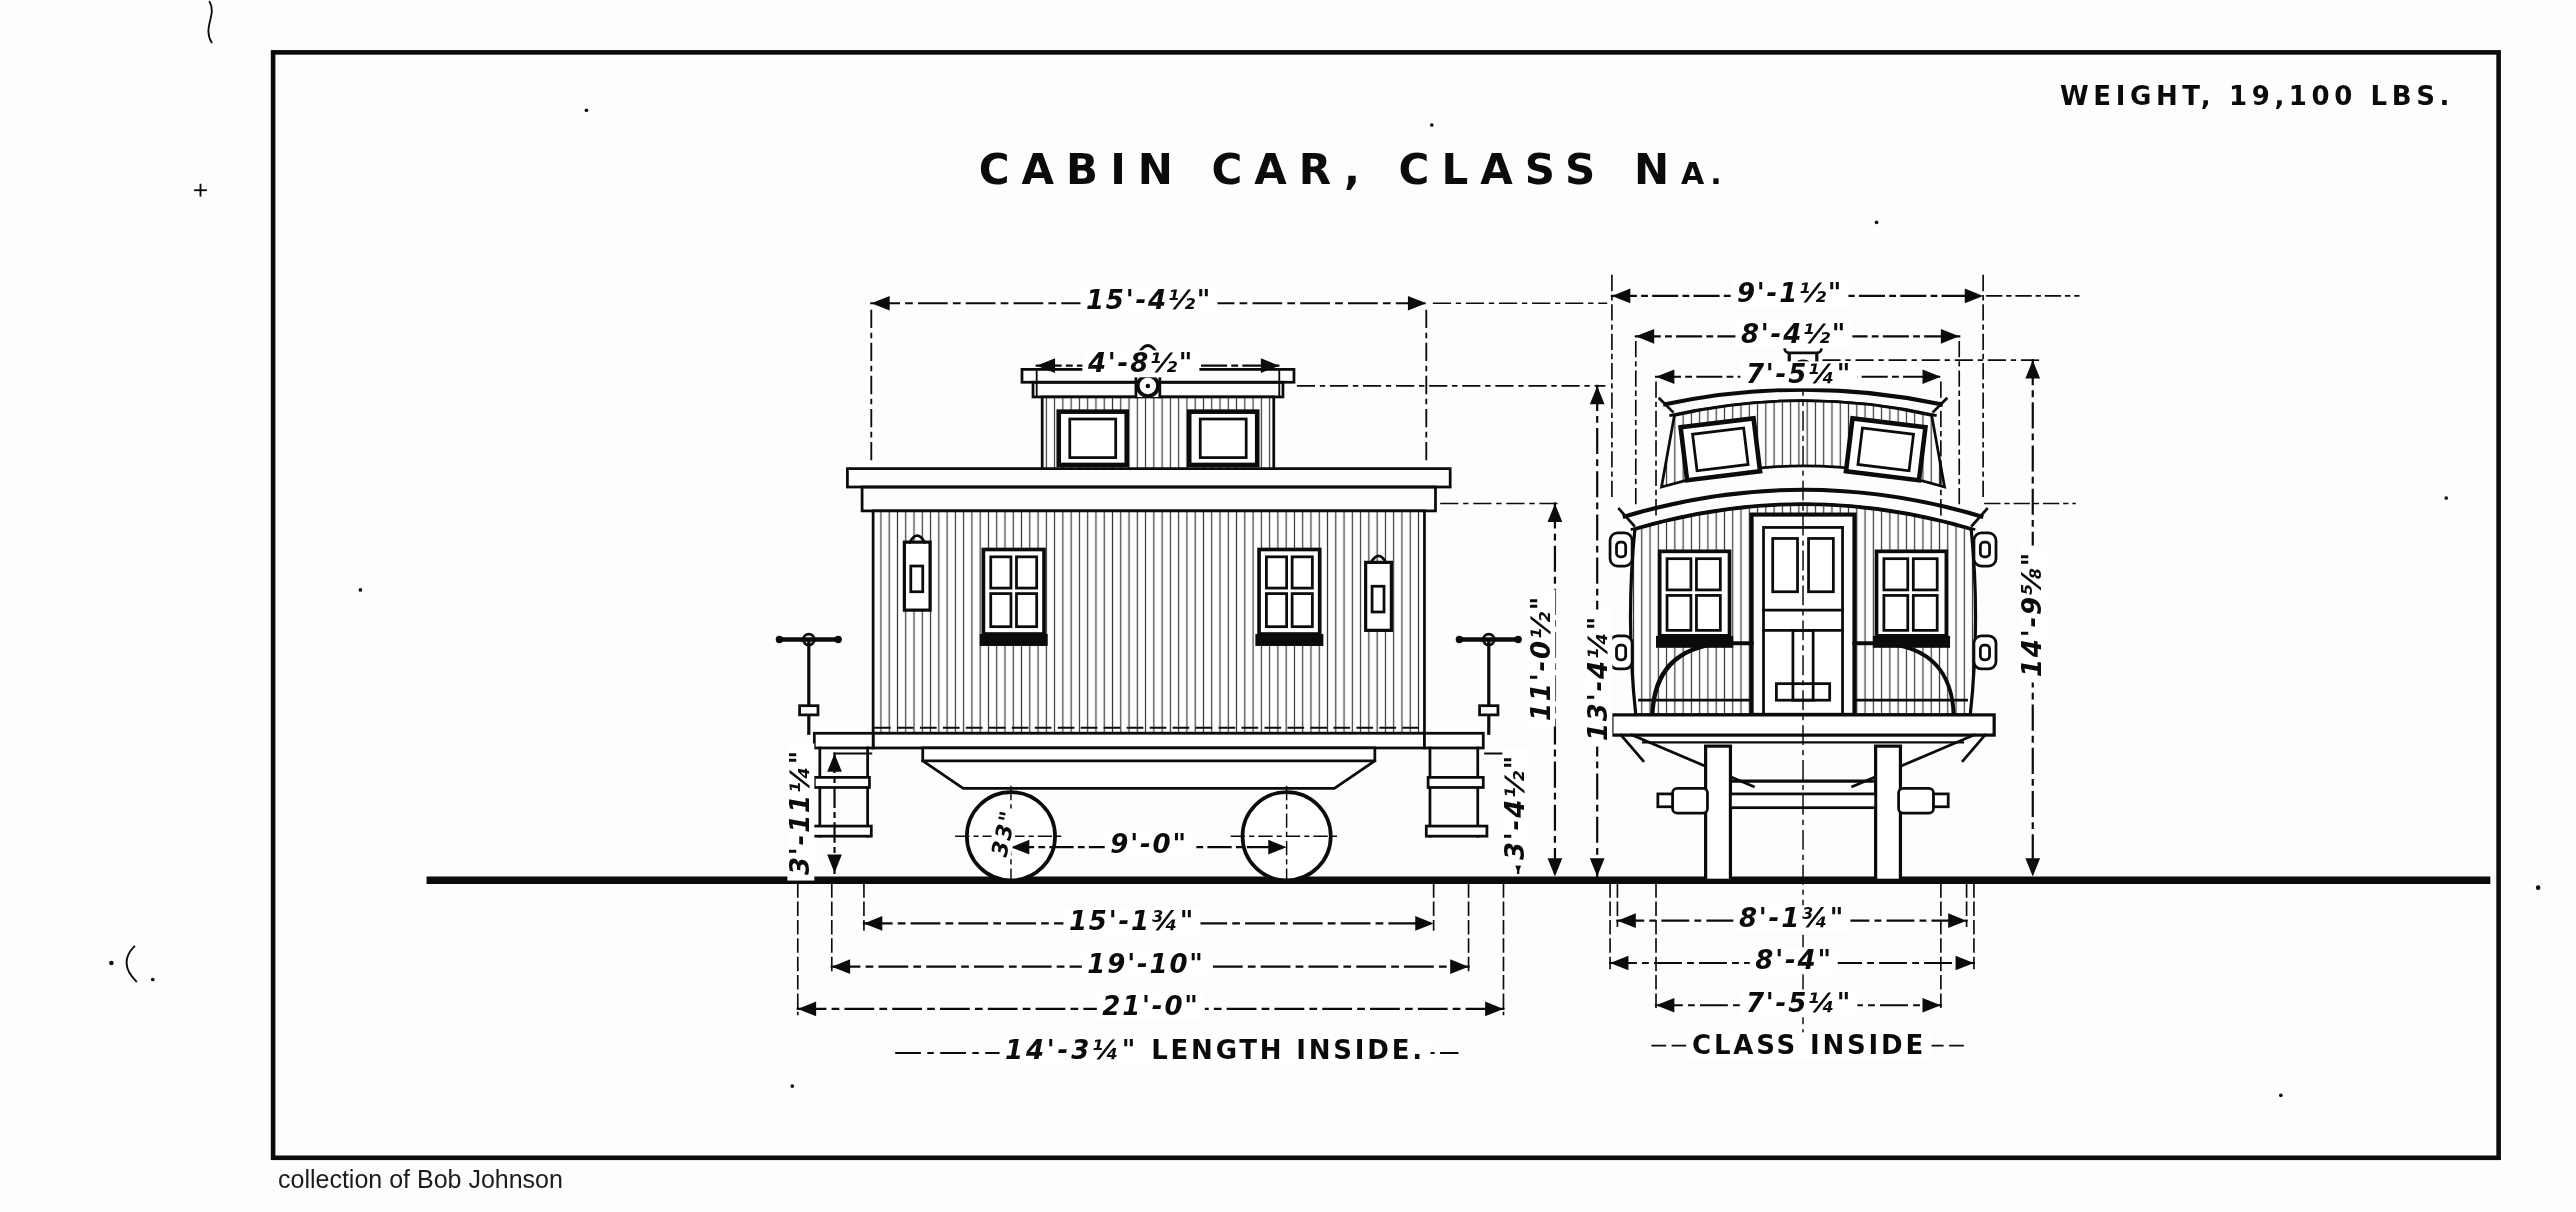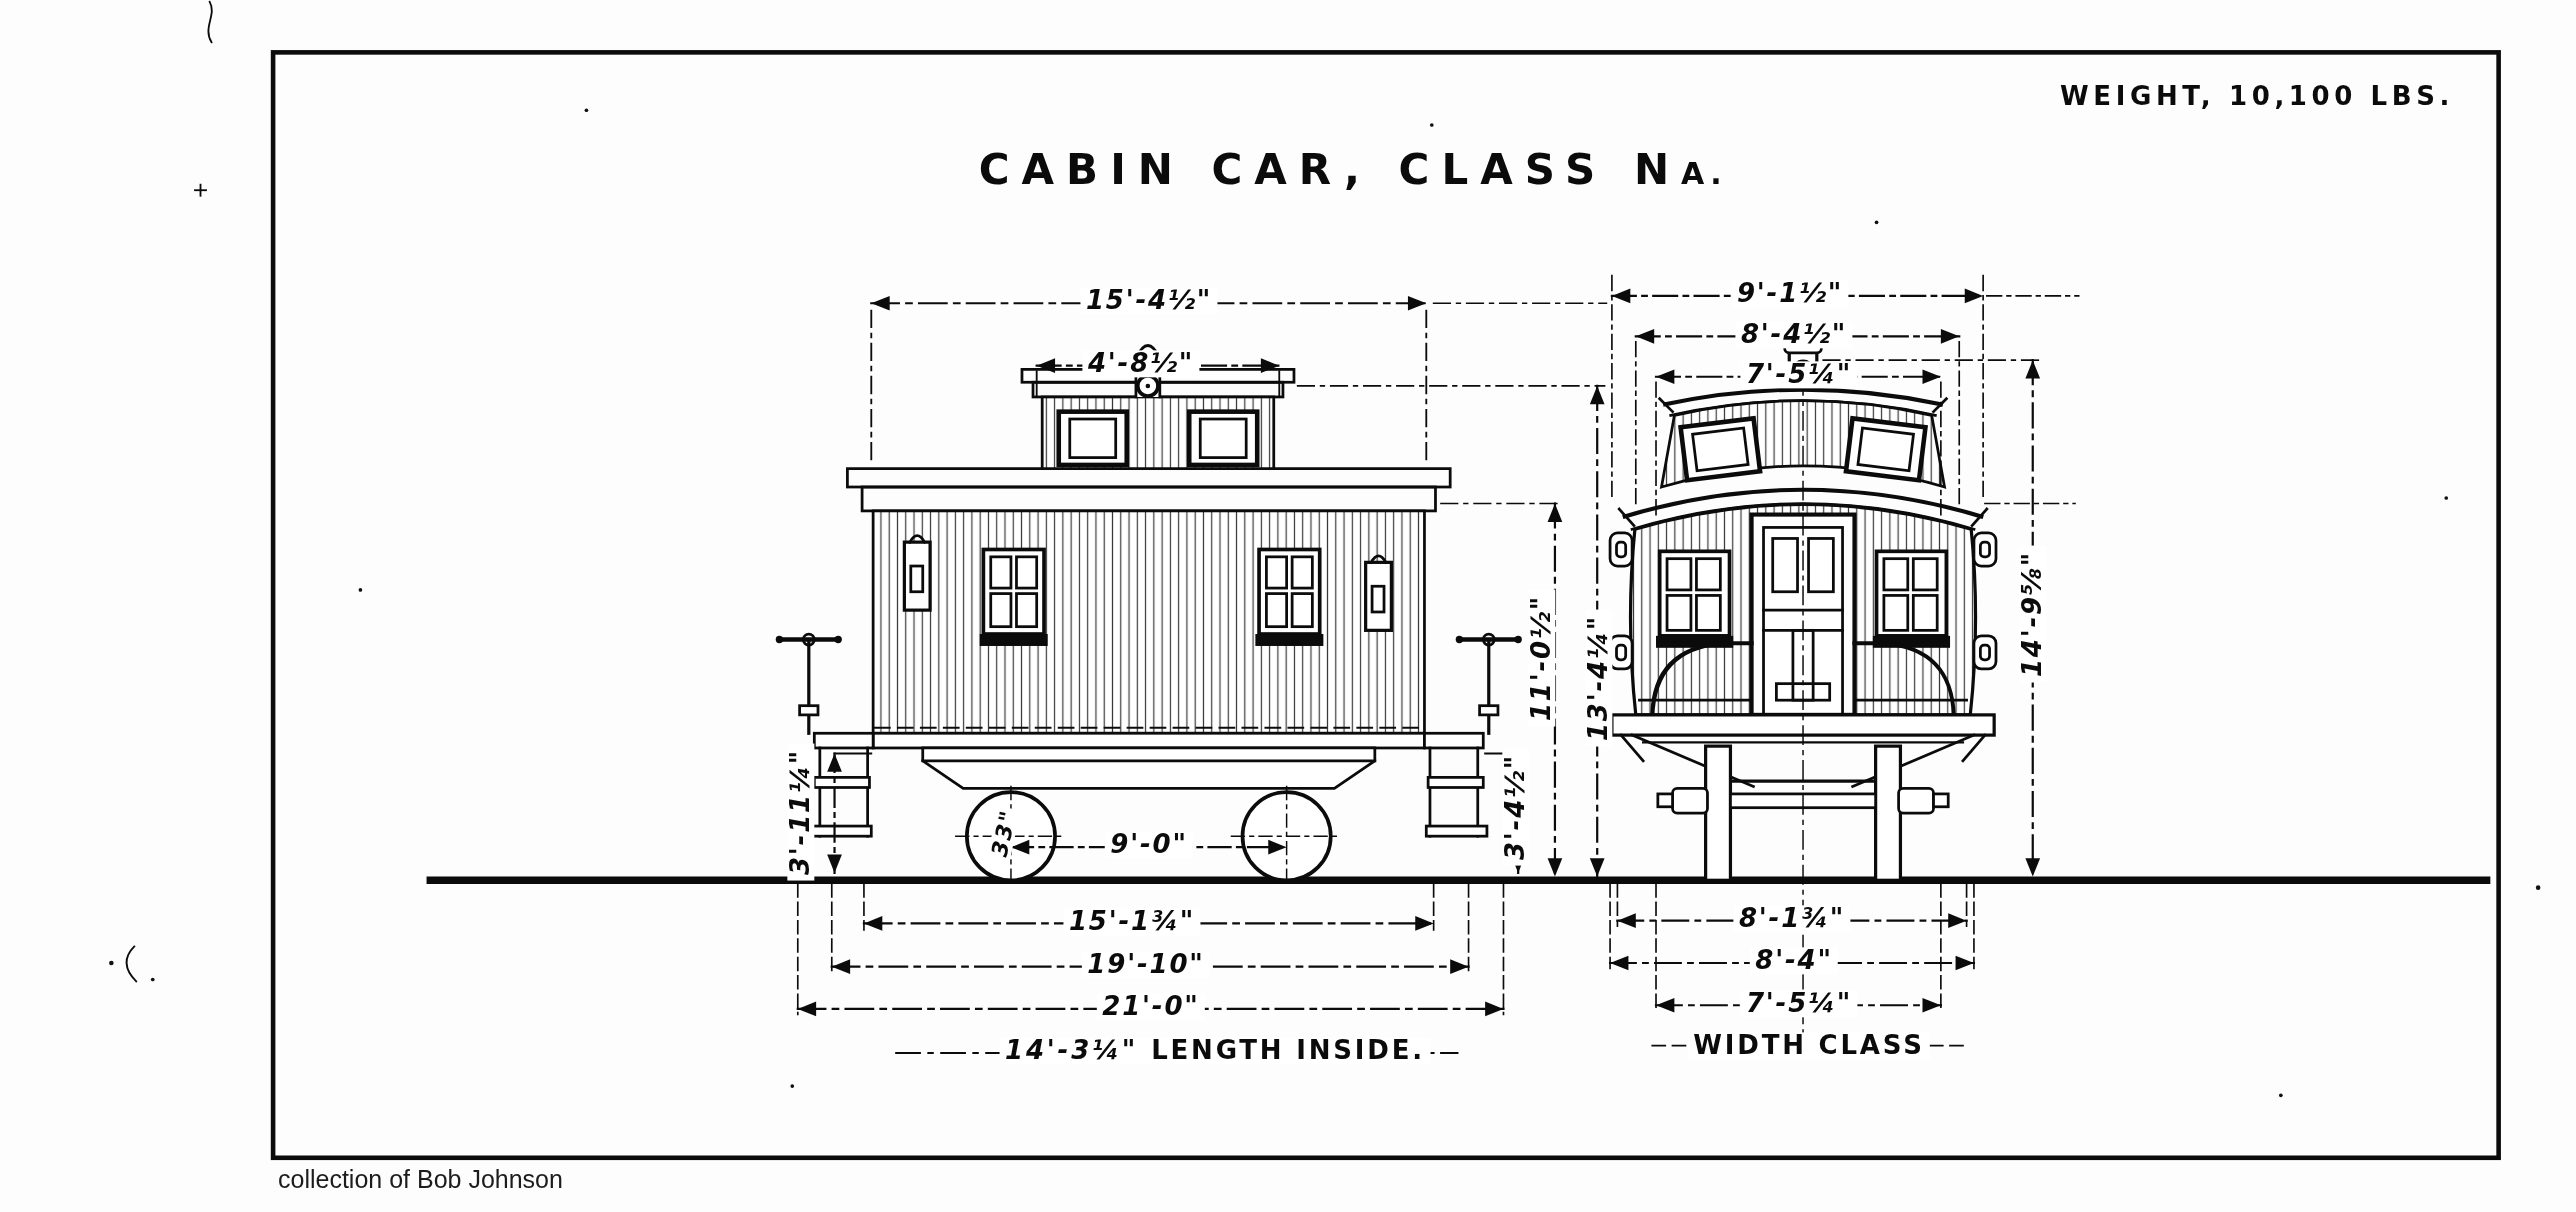--- a/index.html
+++ b/index.html
@@ -281,21 +281,21 @@
       <rect x="1942" y="372" width="40" height="12" rx="5" fill="#fff" stroke-width="3"></rect>
       <circle cx="1962" cy="404" r="11" stroke-width="3.5" fill="#fff"></circle>
     </g>
   </g>
 </svg>
 
 <div class="title" style="left:1353px;top:169px">
   <span>CABIN CAR, CLASS N</span><span class="small">A.</span>
 </div>
 
-<div class="weight" style="left:2257px;top:96px">WEIGHT, 10,100 LBS.</div>
+<div class="weight" style="left:2257px;top:96px">WEIGHT, 19,100 LBS.</div>
 
 <div>
   <div class="lab" style="left:1149px;top:301px">15'-4½"</div>
   <div class="lab" style="left:1141px;top:364px">4'-8½"</div>
   <div class="lab" style="left:1149px;top:845px">9'-0"</div>
   <div class="lab rot75" style="left:1004px;top:833px">33"</div>
   <div class="lab" style="left:1132px;top:922px">15'-1¾"</div>
   <div class="lab" style="left:1146px;top:965px">19'-10"</div>
   <div class="lab" style="left:1151px;top:1007px">21'-0"</div>
   <div class="lab plain" style="left:1215px;top:1051px">
@@ -308,19 +308,19 @@
 </div>
 
 <div>
   <div class="lab" style="left:1790px;top:294px">9'-1½"</div>
   <div class="lab" style="left:1794px;top:335px">8'-4½"</div>
   <div class="lab" style="left:1799px;top:375px">7'-5¼"</div>
   <div class="lab rot" style="left:2033px;top:614px">14'-9⅝"</div>
   <div class="lab" style="left:1792px;top:919px">8'-1¾"</div>
   <div class="lab" style="left:1794px;top:961px">8'-4"</div>
   <div class="lab" style="left:1799px;top:1004px">7'-5¼"</div>
-  <div class="lab plain" style="left:1809px;top:1046px">WIDTH CLASS</div>
+  <div class="lab plain" style="left:1809px;top:1046px">CLASS INSIDE</div>
 </div>
 
 <div class="credit" style="left:278px;top:1165px">collection of Bob Johnson</div>
 
 </div>
 
 
 </body></html>

